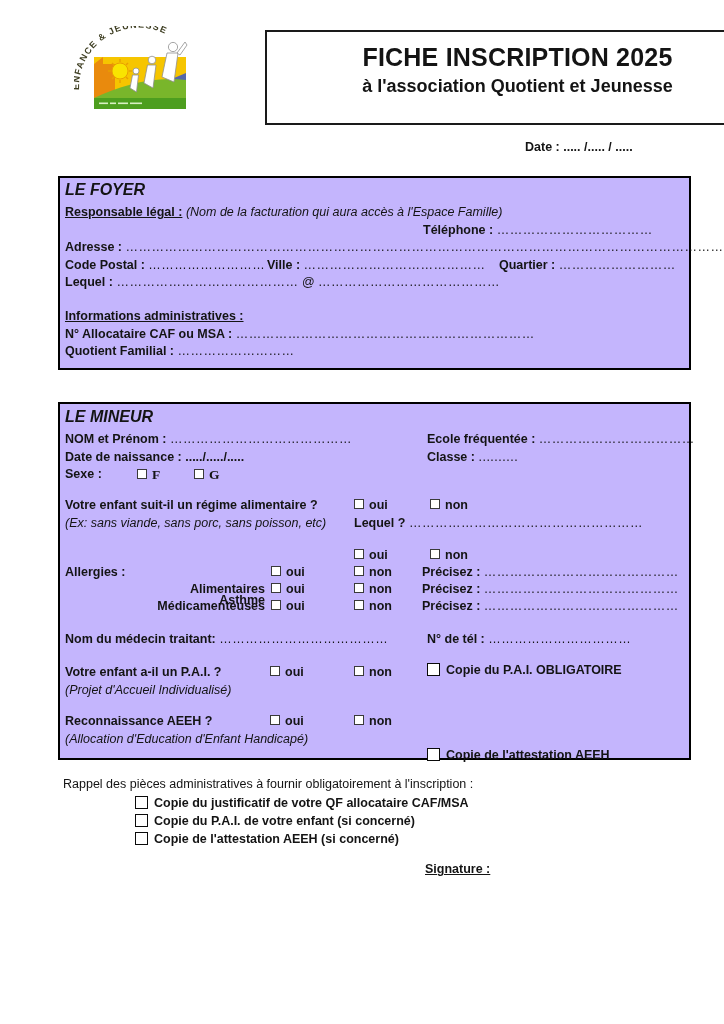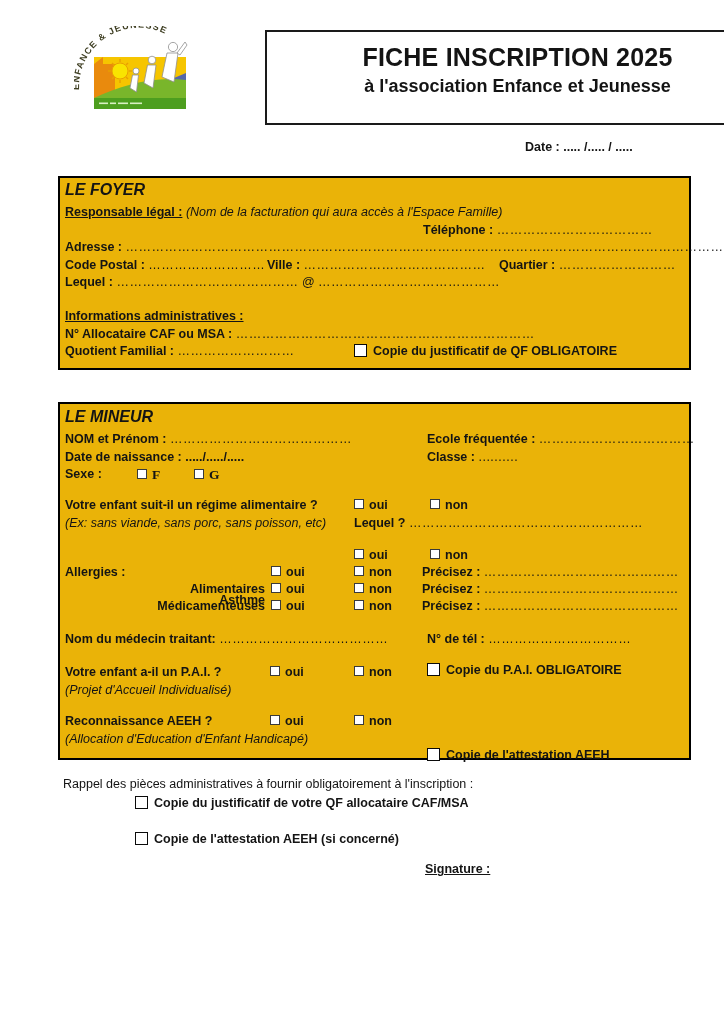--- a/index.html
+++ b/index.html
@@ -3,21 +3,21 @@
 <meta charset="utf-8">
 <style>
   html,body{margin:0;padding:0;background:#e9e9e9;}
   .page{position:relative;width:724px;height:1024px;background:#ffffff;margin:0 auto;
         font-family:"Liberation Sans",sans-serif;font-size:12.5px;color:#141414;overflow:hidden;}
   .abs{position:absolute;white-space:nowrap;}
   .b{font-weight:bold;}
   .i{font-style:italic;}
   .u{text-decoration:underline;}
   .dots{font-weight:normal;letter-spacing:.5px;}
-  .box{position:absolute;border:2px solid #000;background:#eab308;}
+  .box{position:absolute;border:2px solid #000;background:#c4b5fd;}
   .sect-h{font-size:16px;font-weight:bold;font-style:italic;}
   .cb{display:inline-block;width:8px;height:8px;border:1px solid #3a3a3a;background:#fff;
       vertical-align:0;margin-right:5px;}
   .cbl{display:inline-block;width:11px;height:11px;border:1.5px solid #0a0a0a;background:#fff;
       vertical-align:-2px;margin-right:6px;}
   .title-box{position:absolute;left:265px;top:30px;width:413px;height:91px;border:2px solid #1a1a1a;
       text-align:center;background:#fff;padding-left:44px;}
   .title-main{font-size:25px;font-weight:bold;margin-top:11px;letter-spacing:.2px;}
   .title-sub{font-size:18px;font-weight:bold;margin-top:4px;}
   .serif{font-family:"Liberation Serif",serif;font-weight:bold;font-size:13.5px;}
@@ -67,21 +67,21 @@
             <rect x="36" y="76.5" width="6" height="1.6"></rect>
           <rect x="44" y="76.5" width="10" height="1.6"></rect>
             <rect x="56" y="76.5" width="12" height="1.6"></rect>
         </g>
       </g>
     </g>
   </svg>
 
   <div class="title-box">
     <div class="title-main">FICHE INSCRIPTION 2025</div>
-    <div class="title-sub">à l'association Enfance et Jeunesse</div>
+    <div class="title-sub">à l'association Quotient et Jeunesse</div>
   </div>
 
   <div class="abs b" style="left:525px;top:140px;">Date : ..... /..... / .....</div>
 
   <div class="box" style="left:58px;top:176px;width:629px;height:190px;">
     <span class="abs sect-h" style="left:5px;top:3px;">LE FOYER</span>
 
     <span class="abs" style="left:5px;top:27px;">
       <span class="b u">Responsable légal :</span>
       <span class="i">(Nom de la facturation qui aura accès à l'Espace Famille)</span>
@@ -120,23 +120,20 @@
     <span class="abs b u" style="left:5px;top:131px;">Informations administratives :</span>
 
     <span class="abs" style="left:5px;top:149px;">
       <span class="b">N° Allocataire CAF ou MSA :</span>
       <span class="dots">……………………………………………………………</span>
     </span>
 
     <span class="abs" style="left:5px;top:166px;">
       <span class="b">Quotient Familial :</span>
       <span class="dots">………………………</span>
-    </span>
-    <span class="abs" style="left:294px;top:166px;">
-      <span class="cbl"></span><span class="b">Copie du justificatif de QF OBLIGATOIRE</span>
     </span>
   </div>
 
   <div class="box" style="left:58px;top:402px;width:629px;height:354px;">
     <span class="abs sect-h" style="left:5px;top:4px;">LE MINEUR</span>
 
     <span class="abs" style="left:5px;top:28px;">
       <span class="b">NOM et Prénom :</span>
       <span class="dots">……………………………………</span>
     </span>
@@ -252,19 +249,22 @@
       <span class="cbl"></span><span class="b">Copie de l'attestation AEEH</span>
     </span>
     <span class="abs i" style="left:5px;top:328px;">(Allocation d'Education d'Enfant Handicapé)</span>
   </div>
 
   <div class="abs" style="left:63px;top:777px;">Rappel des pièces administratives à fournir obligatoirement à l'inscription :</div>
 
   <div class="abs" style="left:135px;top:796px;">
     <span class="cbl"></span><span class="b">Copie du justificatif de votre QF allocataire CAF/MSA</span>
   </div>
+  <div class="abs" style="left:135px;top:814px;">
+    <span class="cbl"></span><span class="b">Copie du P.A.I. de votre enfant (si concerné)</span>
+  </div>
   <div class="abs" style="left:135px;top:832px;">
     <span class="cbl"></span><span class="b">Copie de l'attestation AEEH (si concerné)</span>
   </div>
 
   <div class="abs b u" style="left:425px;top:862px;">Signature :</div>
 
 </div>
 
 </body></html>

